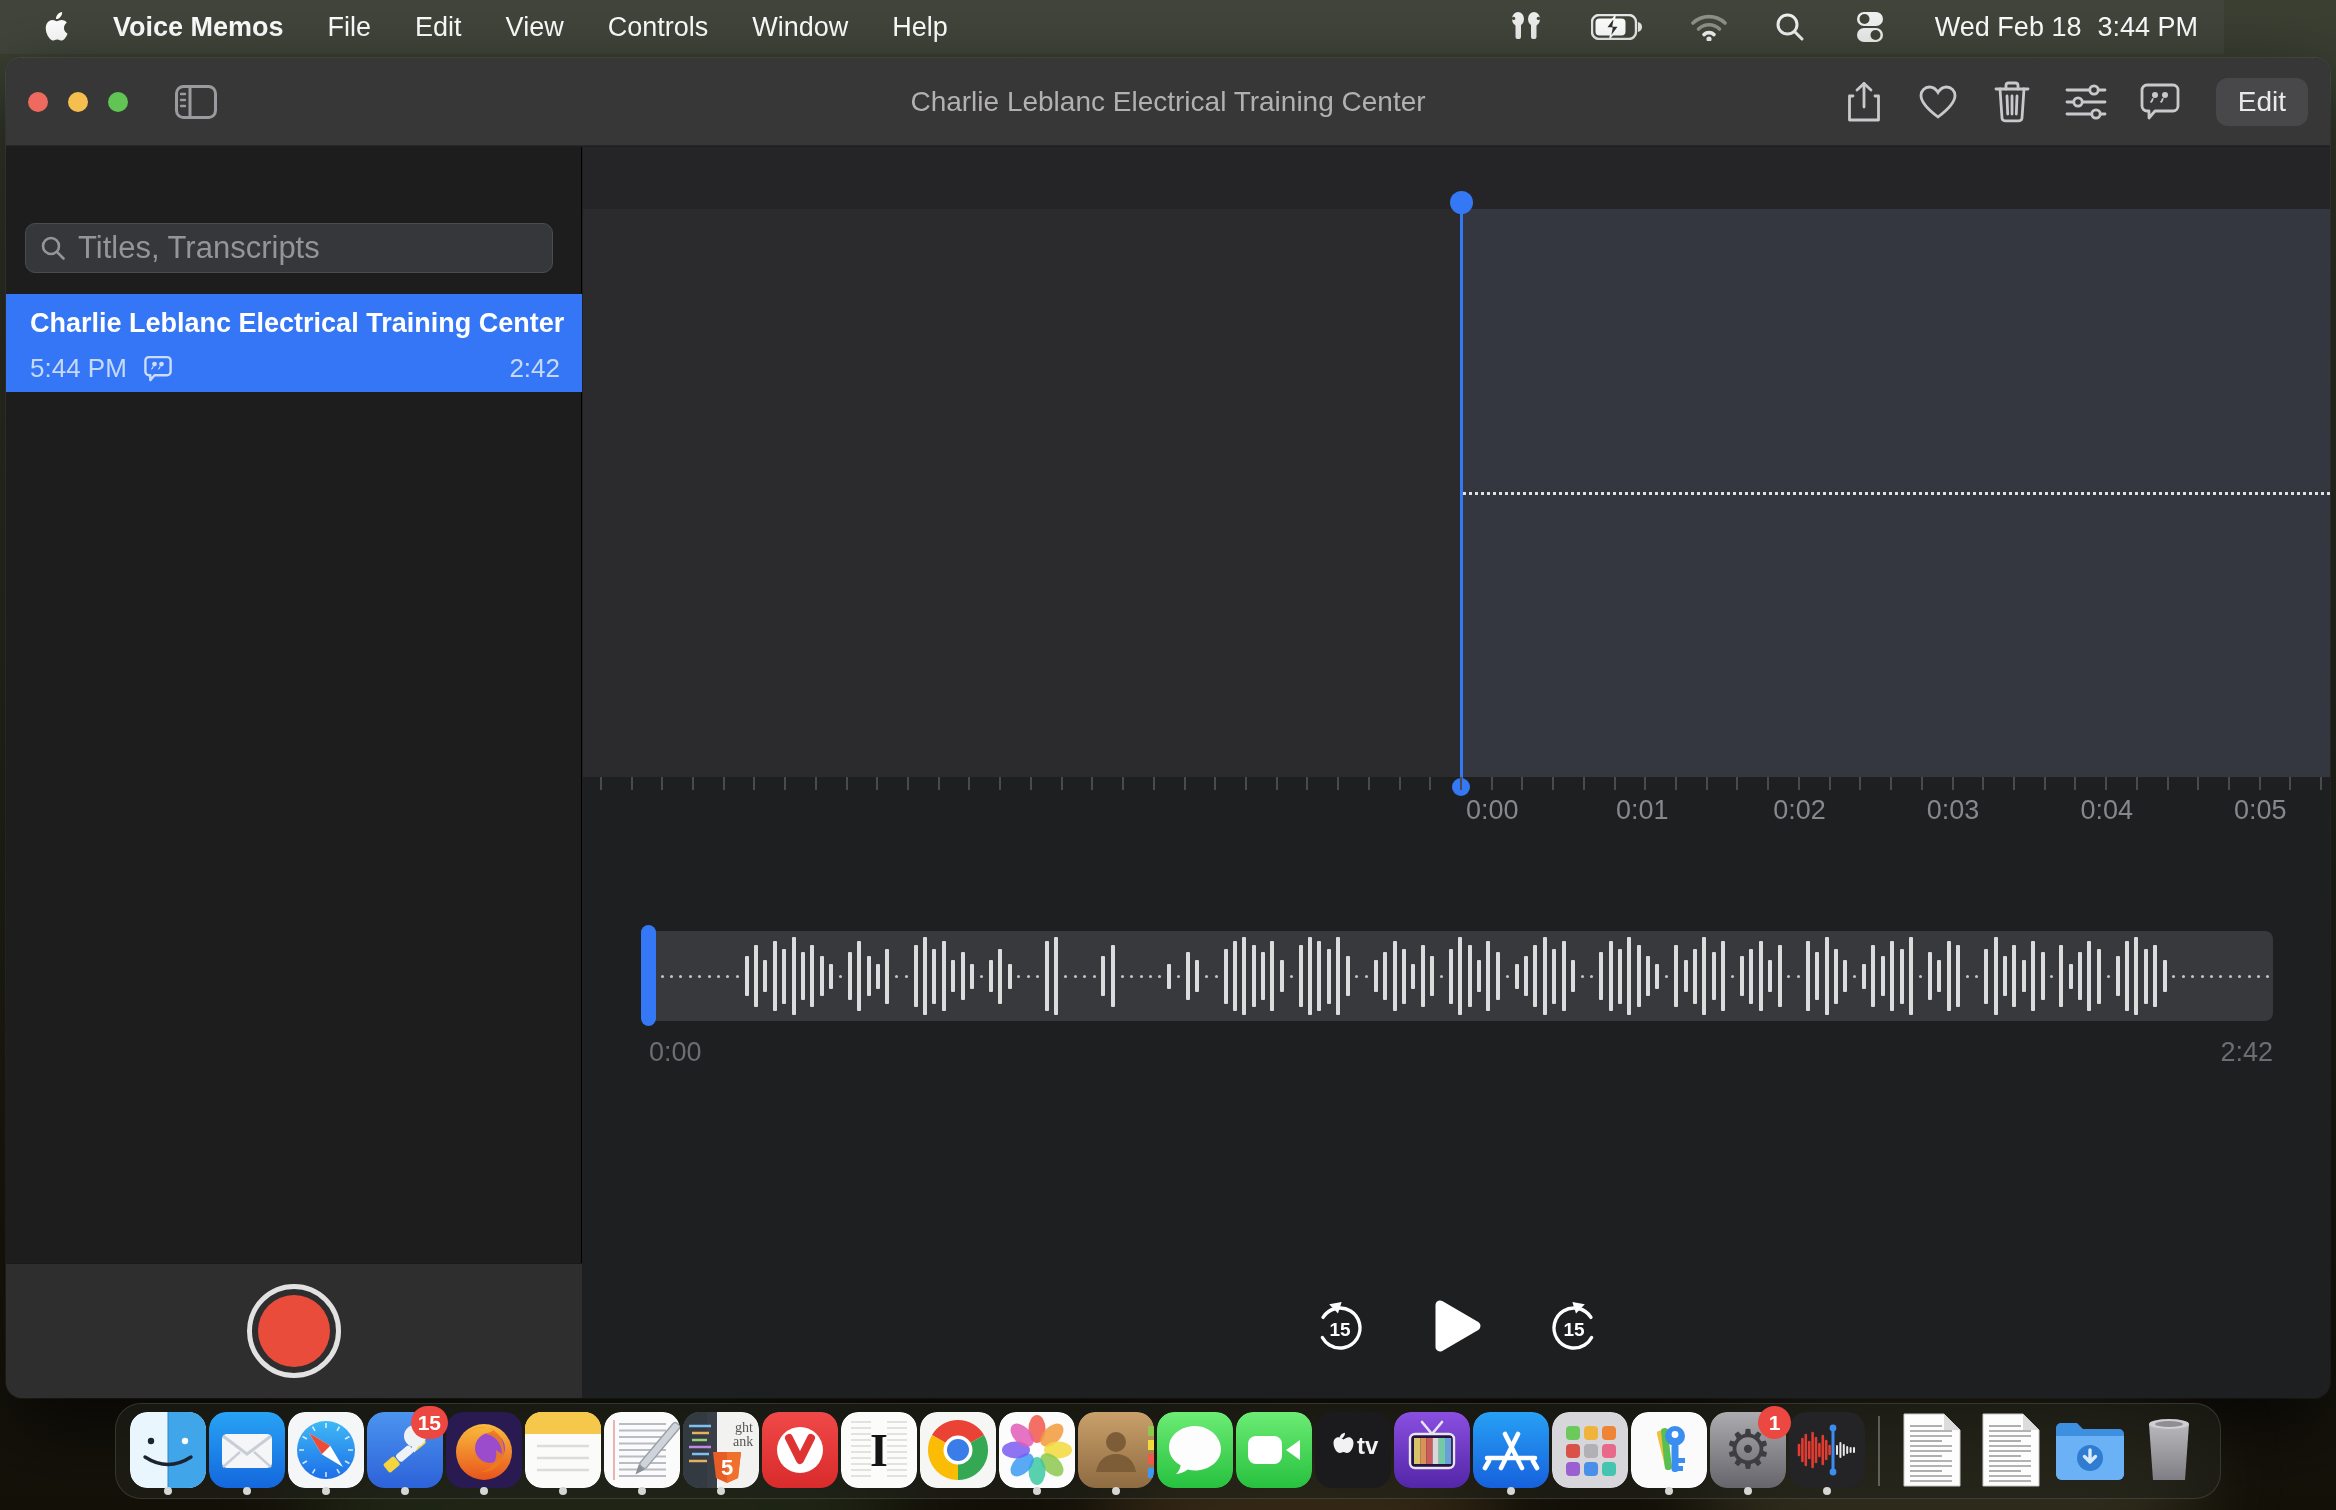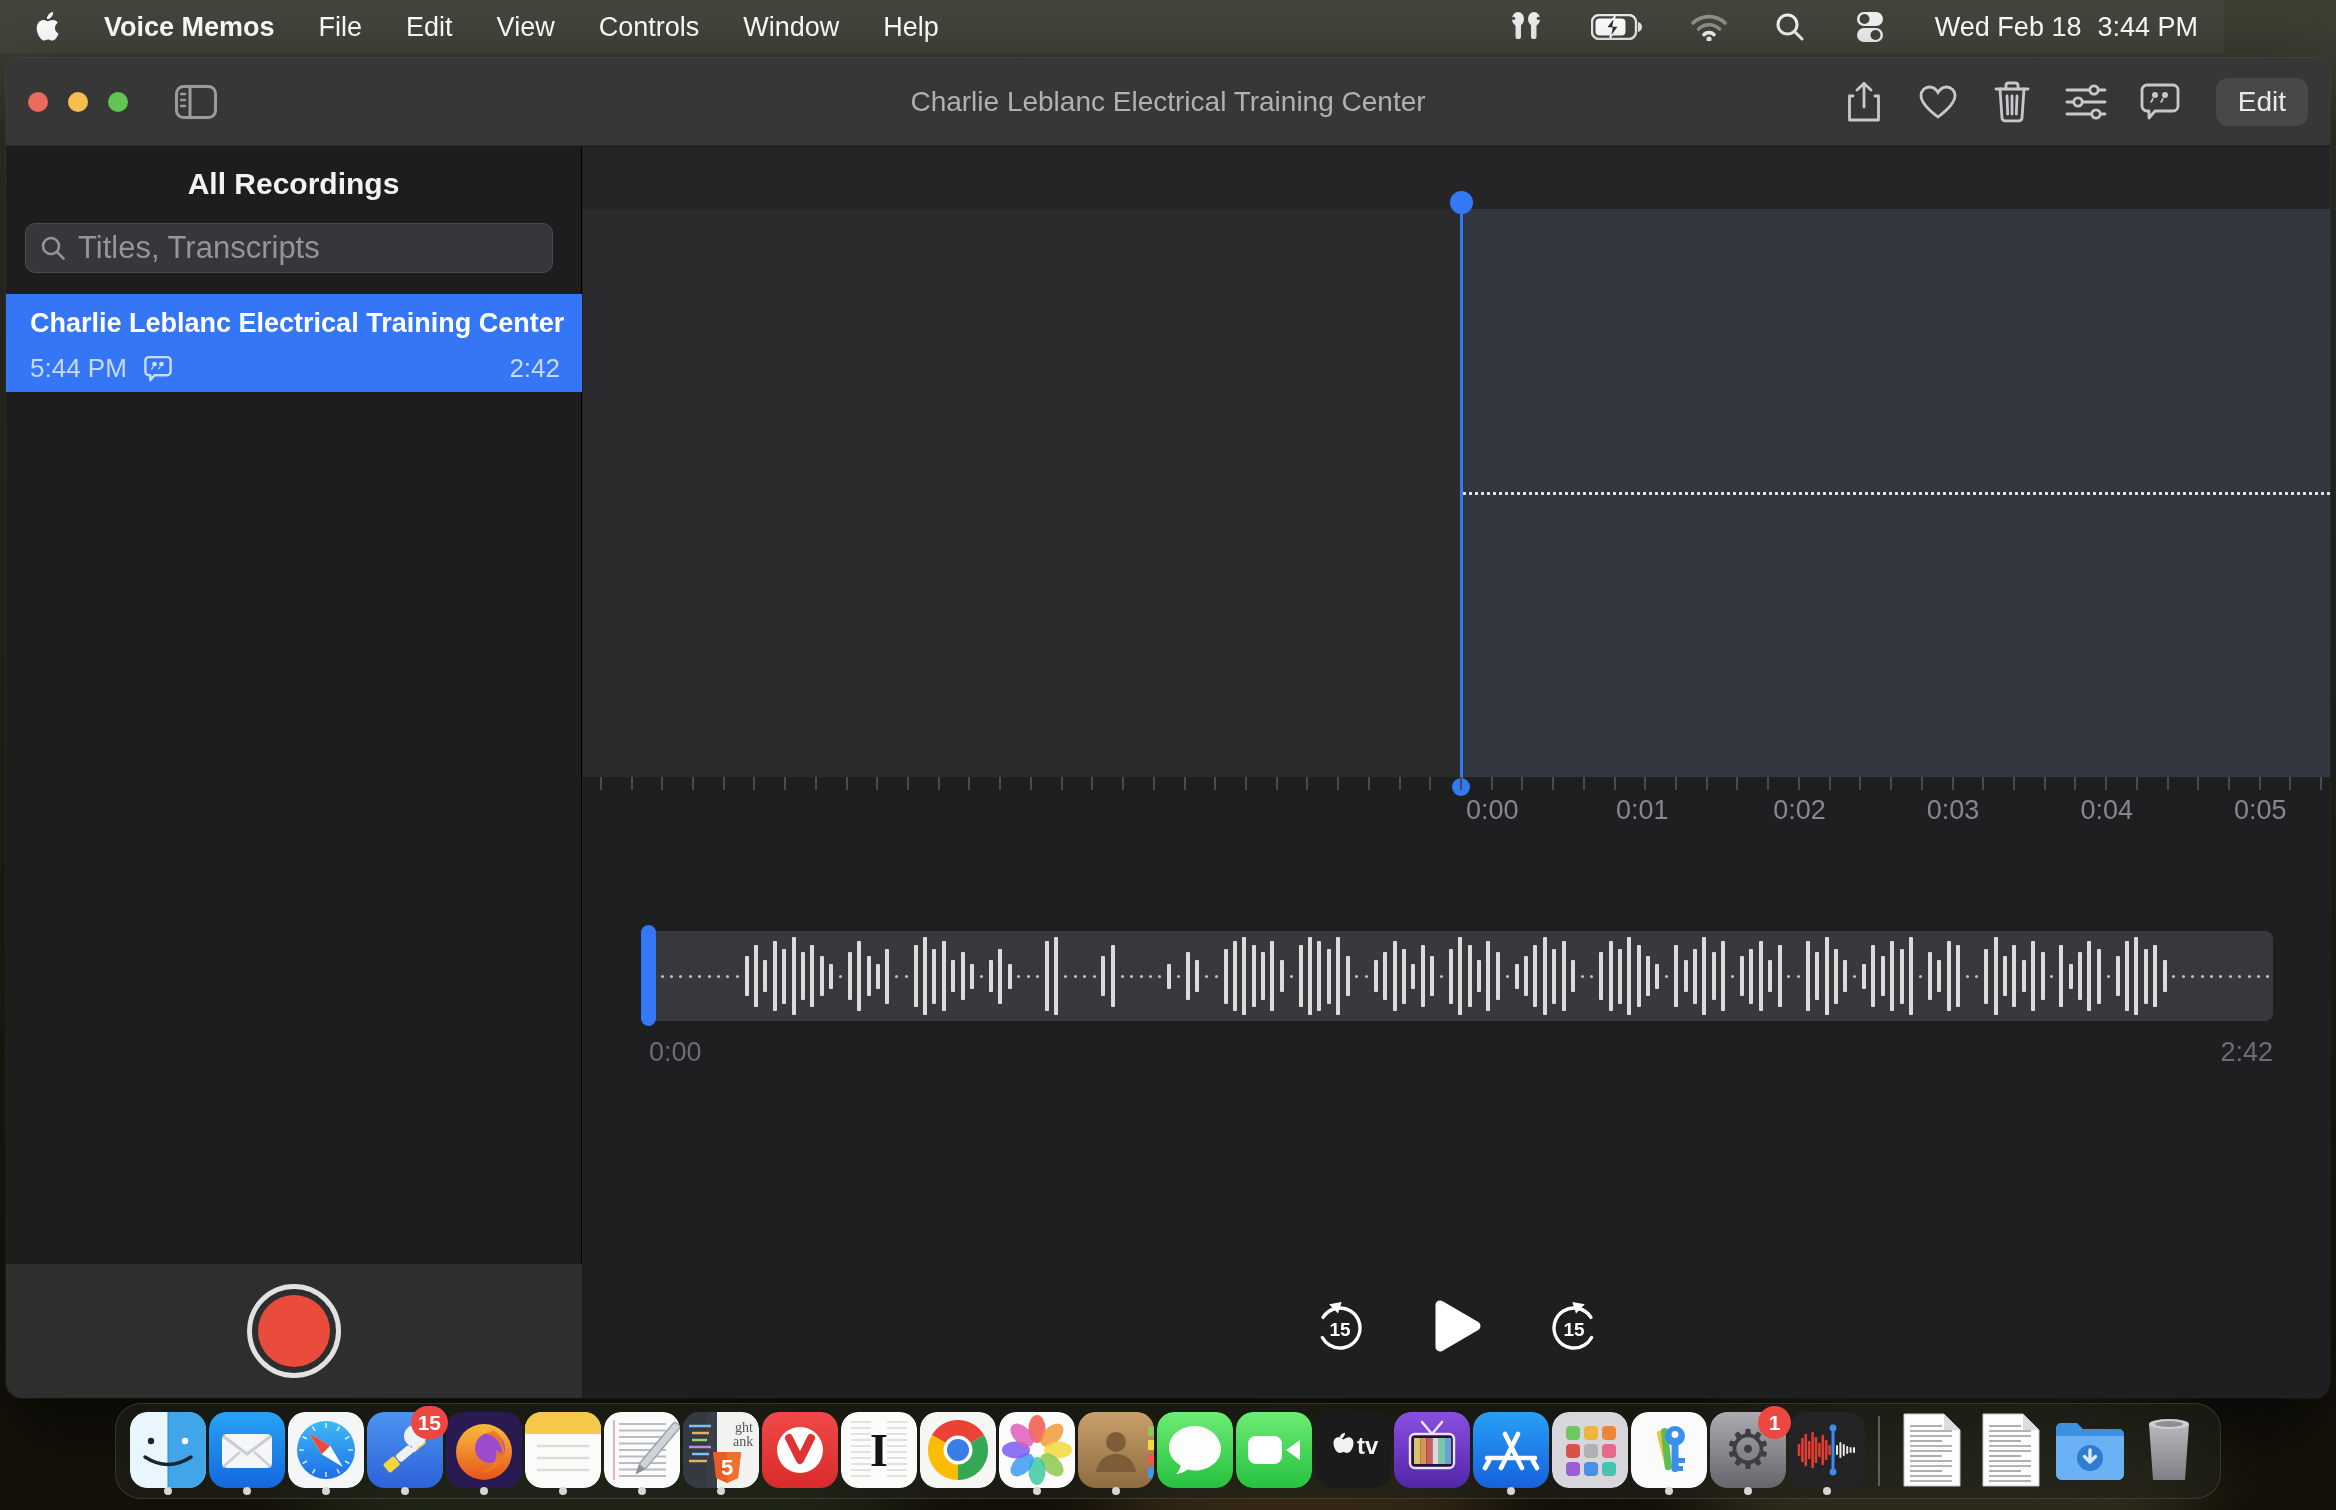--- a/index.html
+++ b/index.html
@@ -7,21 +7,21 @@
     font-family:"Liberation Sans","DejaVu Sans",sans-serif; -webkit-font-smoothing:antialiased; }
   #screen { position:relative; width:2336px; height:1510px; }
 
   
   #wallpaper { position:absolute; inset:0;
     background:linear-gradient(180deg,#3c4033 0%,#2e3126 40%,#201d15 75%,#141109 100%); }
   #wallpaper .blob { position:absolute; border-radius:50%; filter:blur(40px); opacity:.5; }
 
   
   #menubar { position:absolute; left:0; top:0; width:2224px; height:54px;
-    background:#41453b; display:flex; align-items:center; color:#fff; font-size:27px; }
+    background:#41453b; display:flex; align-items:center; color:#fff; font-size:27px;padding-left:9px; }
   #menubar .left { display:flex; align-items:center; gap:44px; padding-left:34px; }
   #menubar .appname { font-weight:700; }
   #menubar .menu-item { cursor:default; }
   #menubar .right { margin-left:auto; display:flex; align-items:center; gap:48px; padding-right:26px; }
   #menubar .clock { display:flex; gap:16px; font-size:27px; }
   .mb-icon { display:flex; align-items:center; }
 
   
   #window { position:absolute; left:6px; top:58px; width:2324px; height:1340px;
     border-radius:16px; overflow:hidden; background:#1e1f21;
@@ -262,21 +262,20 @@
                 <circle cx="26" cy="13" r="3"></circle>
                 <path d="M24.6 15.5c0 3-1 4.6-2.6 5.6l-1-1.4c1-.8 1.6-1.8 1.7-3z"></path>
               </g>
             </svg>
         </span>
         <span id="edit-btn">Edit</span>
       </div>
     </div>
 
     <div id="sidebar">
-      <div id="sb-header">All Recordings</div>
       <div id="search-wrap">
         <span style="display:flex;">
           <svg width="26" height="26" viewBox="0 0 26 26">
               <circle cx="11" cy="11" r="8" fill="none" stroke="#94949a" stroke-width="2.6"></circle>
               <line x1="17" y1="17" x2="23.5" y2="23.5" stroke="#94949a" stroke-width="2.6" stroke-linecap="round"></line>
             </svg>
         </span>
         <input id="search-input" placeholder="Titles, Transcripts" style="">
       </div>
 

